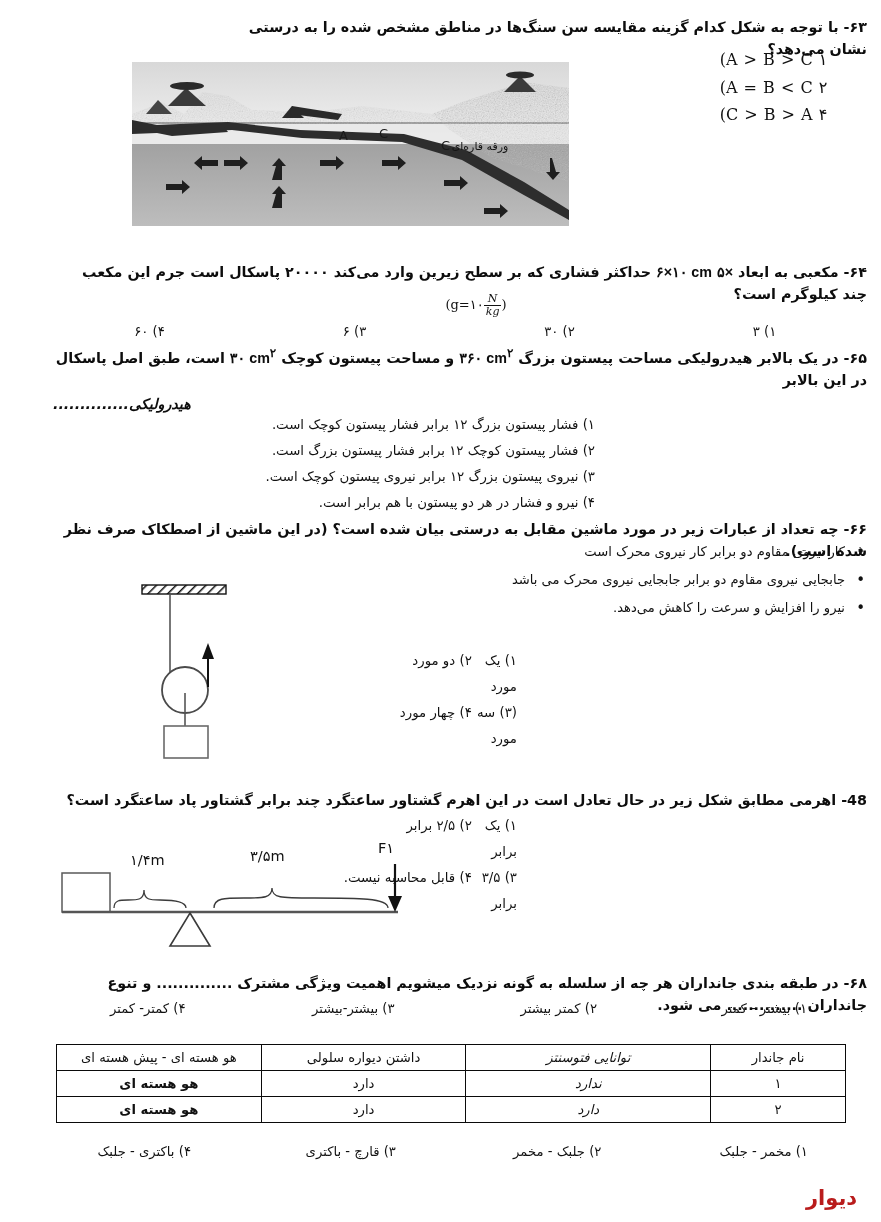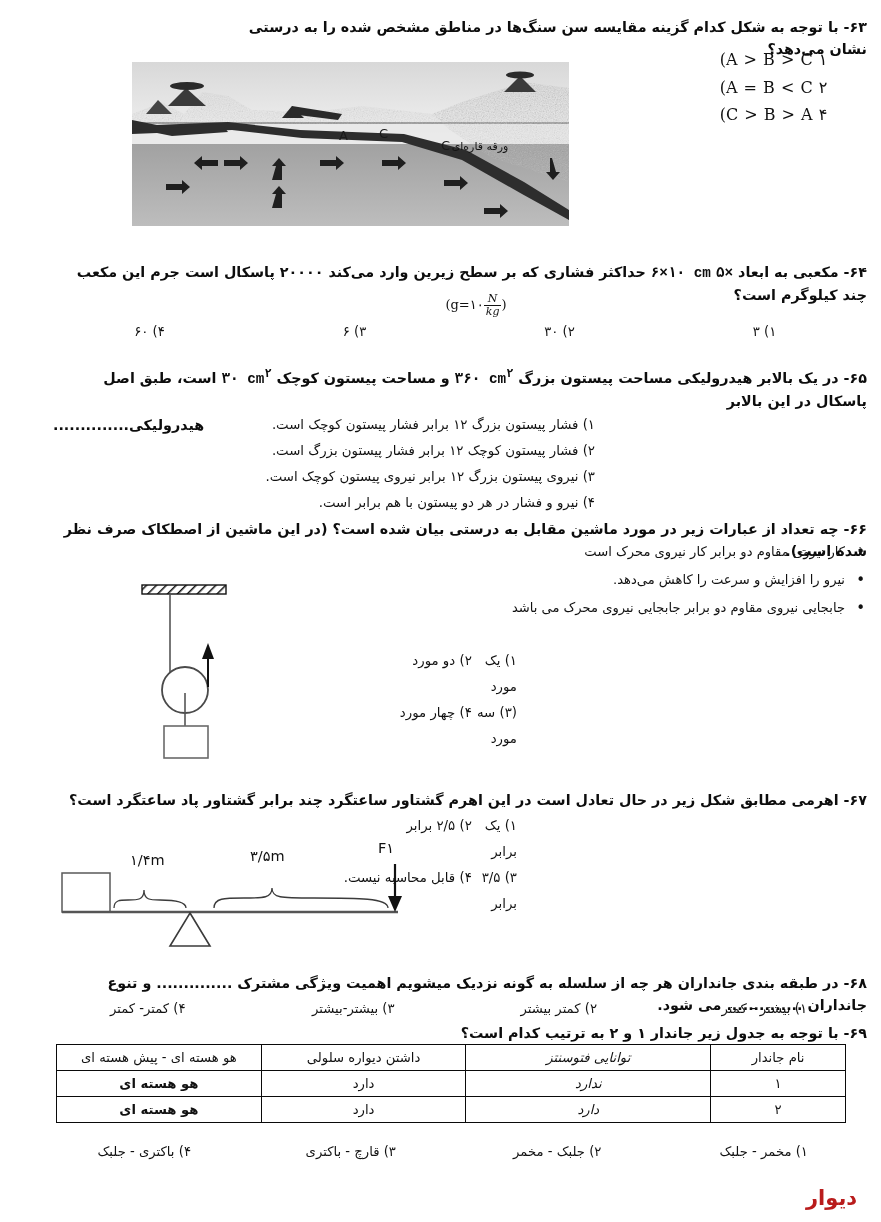--- a/index.html
+++ b/index.html
@@ -26,21 +26,21 @@
   .opt-row {
     direction: rtl;
     display: flex;
     font-size: 13.4px;
     line-height: 1.75;
   }
   .opt-row > div { white-space: nowrap; }
   .mono-lr {
     direction: ltr;
     unicode-bidi: embed;
-    font-family: Liberation Mono, monospace;
+    font-family: Liberation Sans, sans-serif;
     margin-top: 23px;
   }
 
   
   #q63 { position: absolute; top: 16px; right: 14px; width: 620px; }
   #q63-options {
     position: absolute; top: 46px; right: 20px; width: 175px;
     direction: ltr; text-align: center;
   }
   #q63-options .o {
@@ -71,22 +71,22 @@
     font-family: "DejaVu Serif", serif; font-size: 13px;
   }
   .frac { display: inline-flex; flex-direction: column; vertical-align: middle;
           font-style: italic; font-size: 11px; line-height: 1.05; text-align: center; }
   .frac .num { border-bottom: 1px solid #111; padding: 0 2px; }
   .frac .den { padding: 0 2px; }
   #q64-options { position: absolute; top: 320px; right: 14px; width: 820px; }
   #q64-options .cell { width: 25%; text-align: center; font-size: 13.2px; }
 
   
-  #q65 { position: absolute; top: 365px; right: 14px; width: 814px; }
-  #q65 .line2 { text-align: left; margin-top: 2px; }
+  #q65 { position: absolute; top: 344px; right: 14px; width: 814px; }
+  #q65 .line2 { text-align: left; margin-top: 2px; font-style: italic; }
   #q65-options { position: absolute; top: 412px; right: 14px; width: 760px; }
   #q65-options .oi {
     direction: rtl; text-align: right; font-size: 13.3px; line-height: 1.95;
     padding-right: 272px;
   }
 
   
   #q66 { position: absolute; top: 518px; right: 14px; width: 814px; }
   #q66-bullets { position: absolute; top: 543px; right: 14px; width: 610px; }
   #q66-bullets .bul {
@@ -314,22 +314,22 @@
     </div>
   </div>
 
   <div id="q66" class="q-stem">
     <span>۶۶-</span>
     <span>چه تعداد از عبارات زیر در مورد ماشین مقابل به درستی بیان شده است؟ (در این ماشین از اصطکاک صرف نظر شده است).</span>
   </div>
 
   <div id="q66-bullets">
     <div class="bul">کار نیروی مقاوم دو برابر کار نیروی محرک است</div>
+    <div class="bul">جابجایی نیروی مقاوم دو برابر جابجایی نیروی محرک می باشد</div>
     <div class="bul">نیرو را افزایش و سرعت را کاهش می‌دهد.</div>
-    <div class="bul">جابجایی نیروی مقاوم دو برابر جابجایی نیروی محرک می باشد</div>
   </div>
 
   <div id="pulley-figure">
     <svg width="160" height="195" viewBox="0 0 160 195" xmlns="http://www.w3.org/2000/svg">
       <defs>
         <pattern id="hatch" width="7" height="7" patternTransform="rotate(45)" patternUnits="userSpaceOnUse">
           <rect width="7" height="7" fill="#ffffff"></rect>
           <line x1="0" y1="0" x2="0" y2="7" stroke="#111" stroke-width="3"></line>
         </pattern>
       </defs>
@@ -366,21 +366,21 @@
         <span>سه مورد</span>
       </div>
       <div class="c2">
         <span>۴)</span>
         <span>چهار مورد</span>
       </div>
     </div>
   </div>
 
   <div id="q67" class="q-stem">
-    <span>۶۷-</span>
+    <span>48-</span>
     <span>اهرمی مطابق شکل زیر در حال تعادل است در این اهرم گشتاور ساعتگرد چند برابر گشتاور پاد ساعتگرد است؟</span>
   </div>
 
   <div id="q67-options">
     <div class="r">
       <div class="c1">
         <span>۱)</span>
         <span>یک برابر</span>
       </div>
       <div class="c2">
@@ -442,24 +442,20 @@
     <div class="cell">
       <span>۳)</span>
       <span>بیشتر-بیشتر</span>
     </div>
     <div class="cell">
       <span>۴)</span>
       <span>کمتر- کمتر</span>
     </div>
   </div>
 
-  <div id="q69" class="q-stem">
-    <span>۶۹-</span>
-    <span>با توجه به جدول زیر جاندار ۱ و ۲ به ترتیب کدام است؟</span>
-  </div>
 
   <div id="tbl-wrap">
     <table class="qtbl">
       <tbody>
           <tr class="hdr">
         <th class="c-name">نام جاندار</th>
         <th class="c-photo">توانایی فتوسنتز</th>
         <th class="c-wall">داشتن دیواره سلولی</th>
         <th class="c-nuc">هو هسته ای - پیش هسته ای</th>
       </tr>

